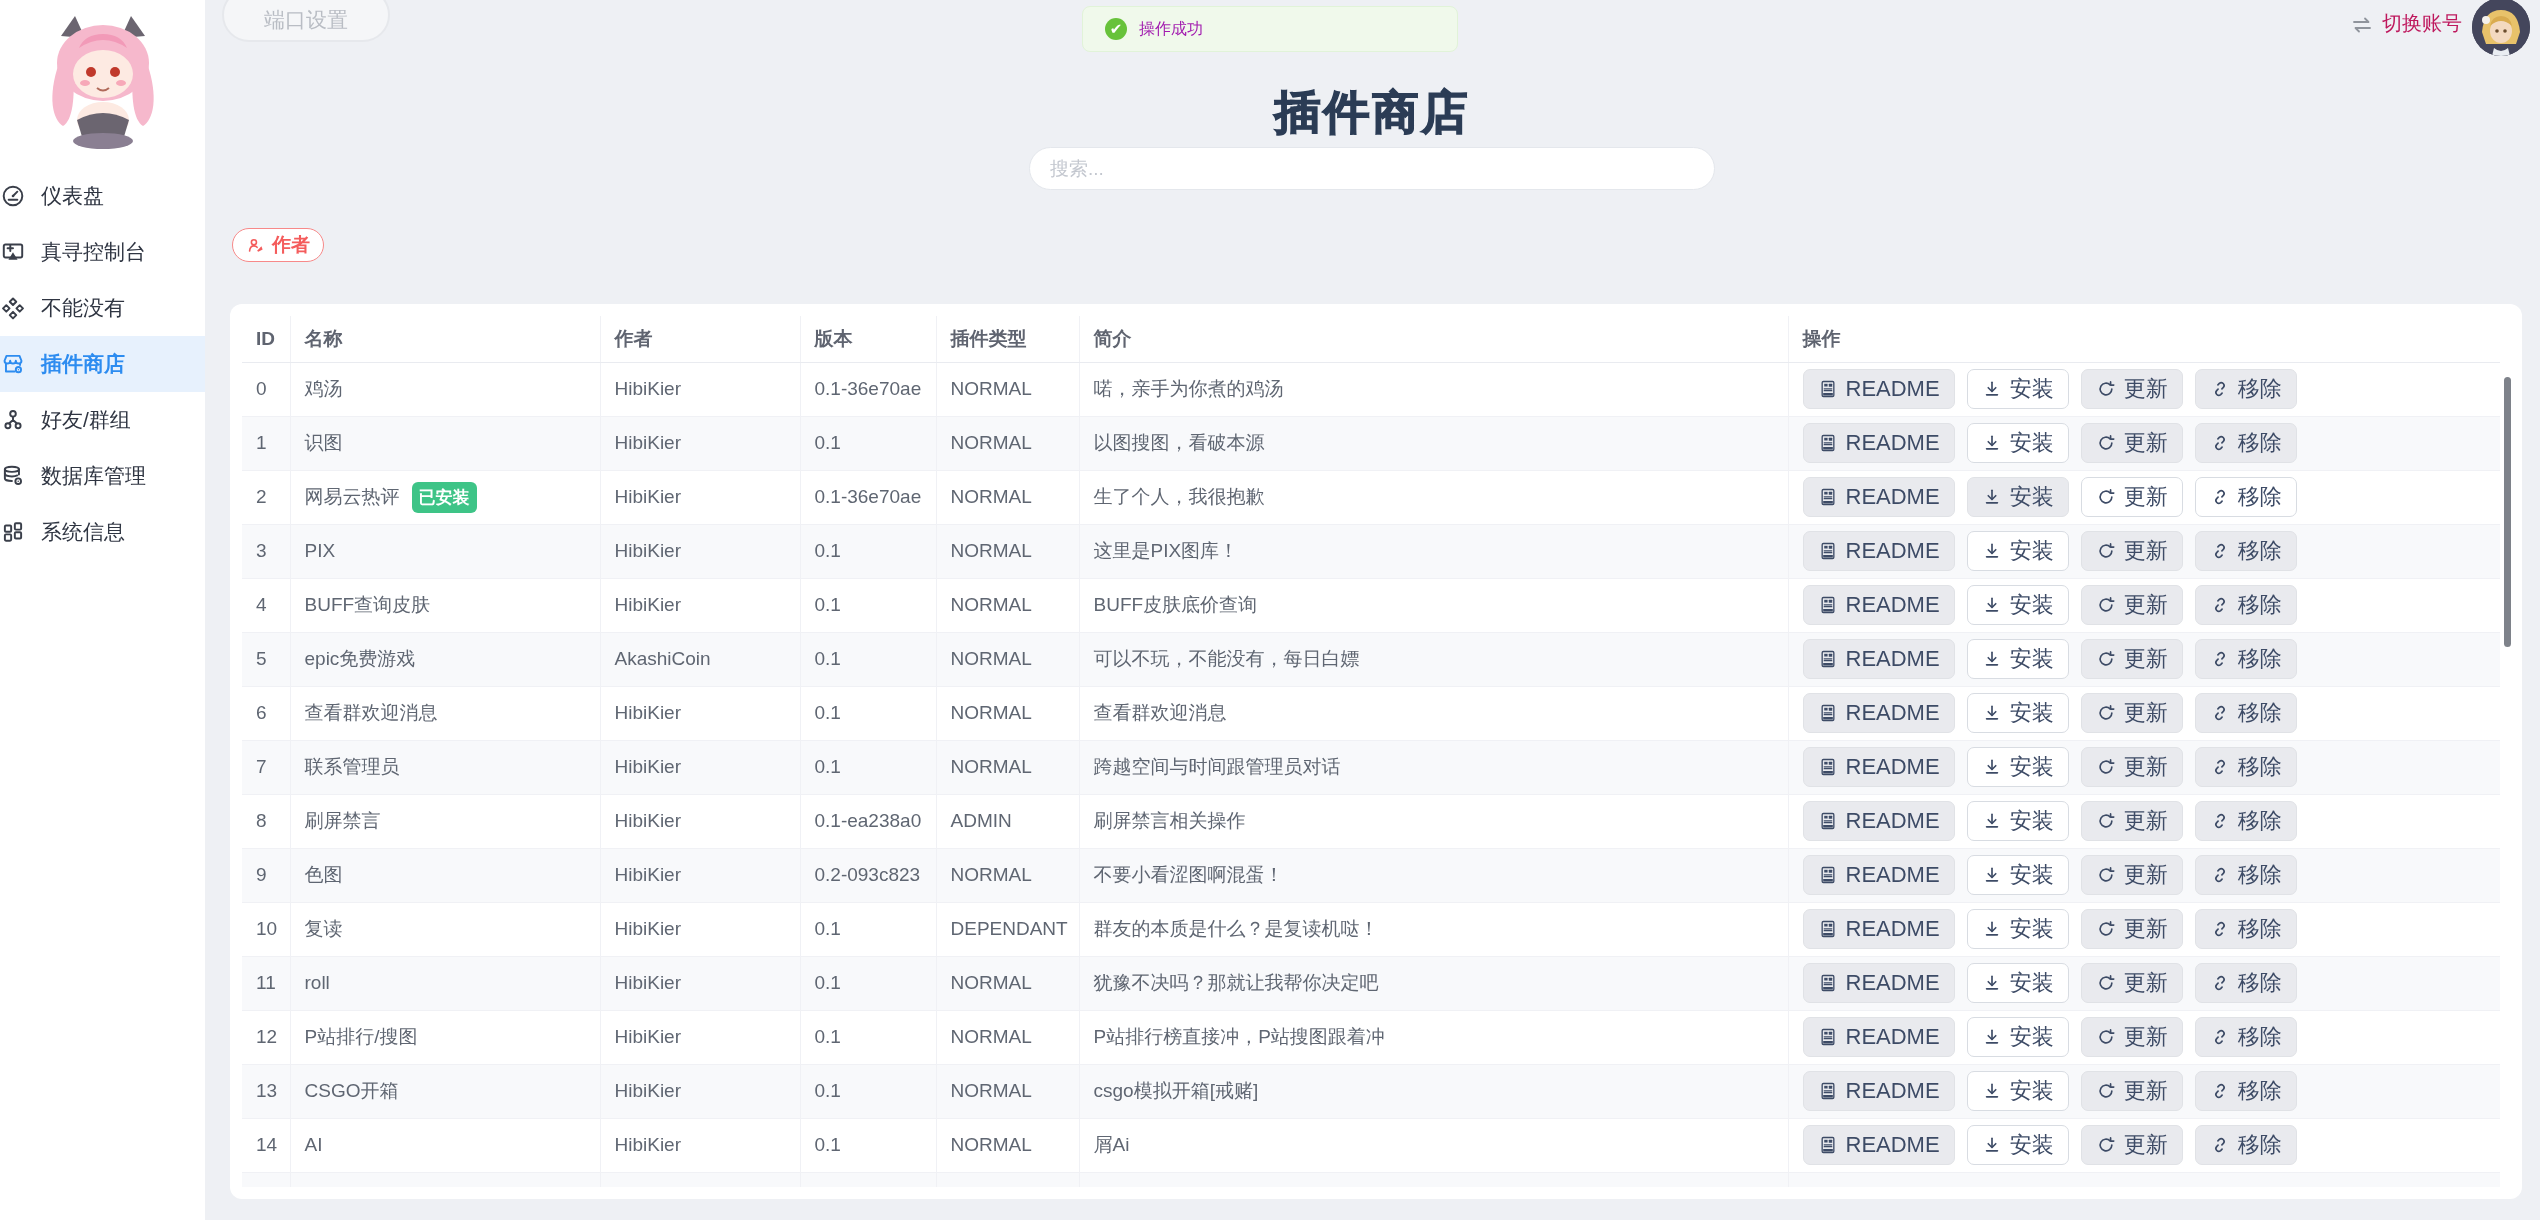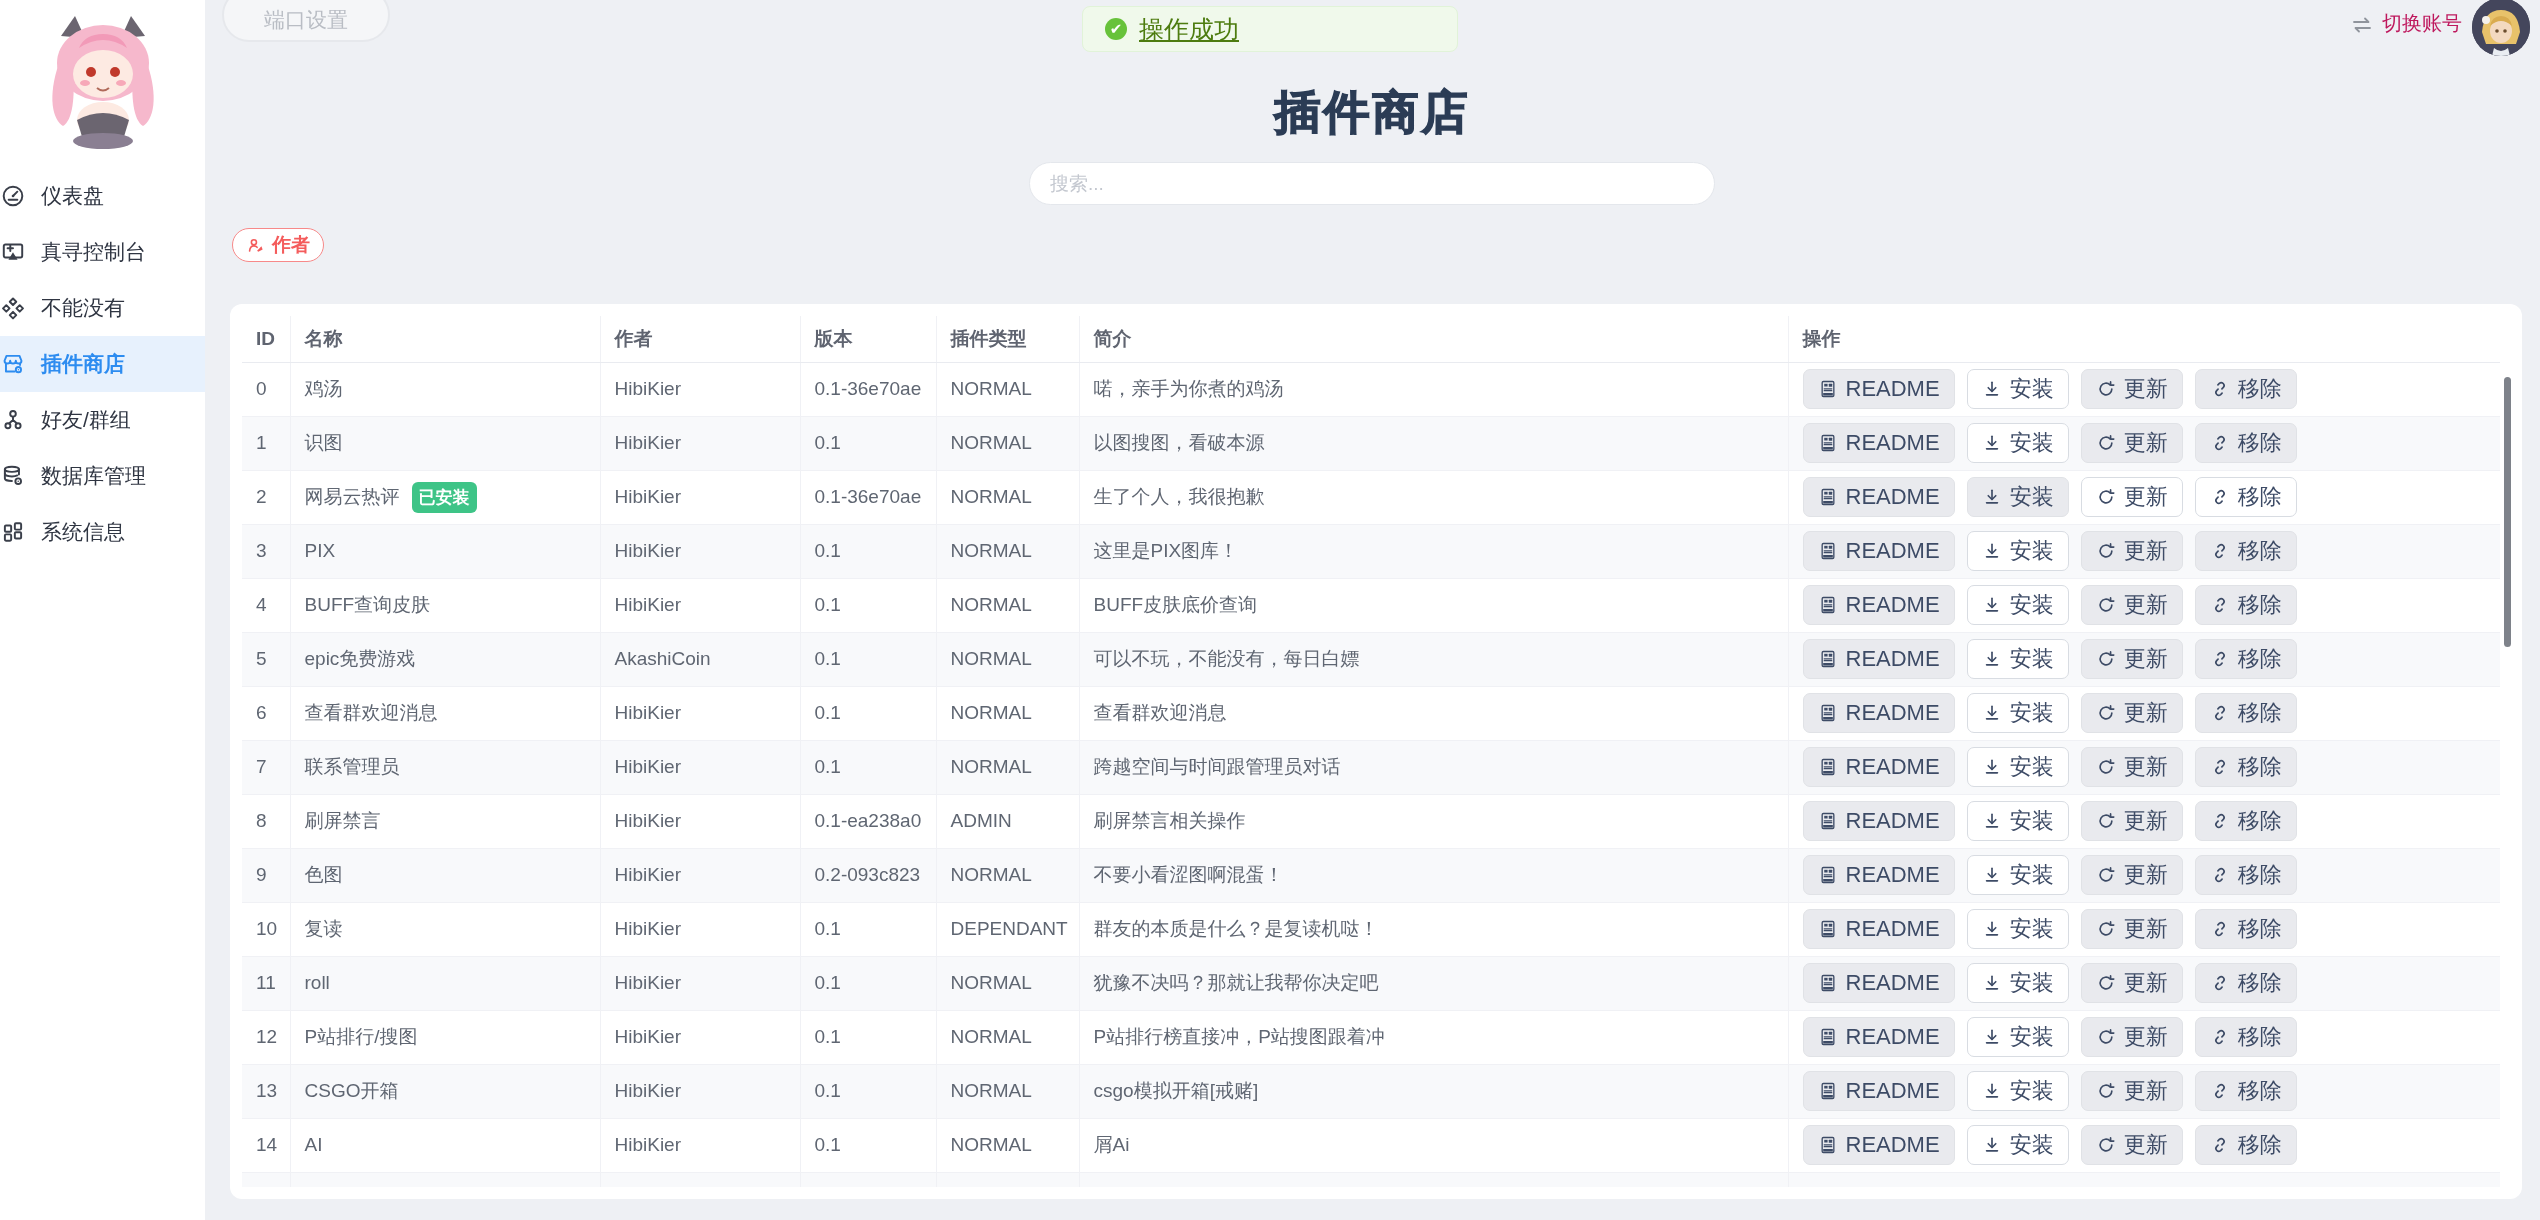--- a/index.html
+++ b/index.html
@@ -22,32 +22,32 @@
   .port-btn { position:absolute; left:222px; top:-12px; height:54px; width:168px;
     border-radius:27px; background:#f5f6f8; border:2px solid #e6e8ec; color:#b9bdc4;
     font-size:21px; text-align:center; line-height:60px; cursor:pointer; z-index:6;
     font-family:inherit; }
   .toast { position:absolute; left:50%; transform:translateX(-50%); top:6px;
     width:376px; height:46px; background:#f0f9eb; border:1px solid #e1f3d8;
     border-radius:8px; display:flex; align-items:center; padding-left:22px; z-index:8; }
   .toast .check { width:22px; height:22px; border-radius:50%; background:#67c23a;
     color:#fff; display:flex; align-items:center; justify-content:center;
     font-size:15px; margin-right:12px; }
-  .toast .ttext { color:#4d7c0f; font-size:25px;text-decoration:underline; }
+  .toast .ttext { color:#a21caf; font-size:16px; }
   .account { position:absolute; right:78px; top:10px; display:flex; align-items:flex-end;
     color:#be185d; font-size:20px; cursor:pointer; }
   .account .swicon { width:24px; height:24px; margin-right:8px; color:#8f949c; }
   .account-avatar { position:absolute; right:10px; top:-2px; width:58px; height:58px;
     border-radius:50%; overflow:hidden; cursor:pointer; background:#3d3f52; }
 
   
   .page-title { position:absolute; left:205px; width:2335px; top:82px; text-align:center;
     font-size:46px; font-weight:bold; color:#2b3c55; letter-spacing:3px;
     -webkit-text-stroke:1.4px #2b3c55; }
-  .search-input { position:absolute; left:1029px; top:162px; width:686px; height:43px;
+  .search-input { position:absolute; left:1029px; top:147px; width:686px; height:43px;
     border-radius:22px; border:1px solid #e4e7ec; background:#ffffff; outline:none;
     font-size:19px; padding:0 20px; color:#333; font-family:inherit; }
   .search-input::placeholder { color:#c3c7cf; }
   .author-chip { position:absolute; left:232px; top:228px; height:34px; border-radius:17px;
     border:1px solid #f78989; background:#ffffff; color:#f45c5c; font-size:19px;
     font-weight:bold; display:inline-flex; align-items:center; padding:0 13px; gap:7px;
     cursor:pointer; font-family:inherit; }
   .author-chip .cicon { width:19px; height:19px; color:#f45c5c; }
 
   

